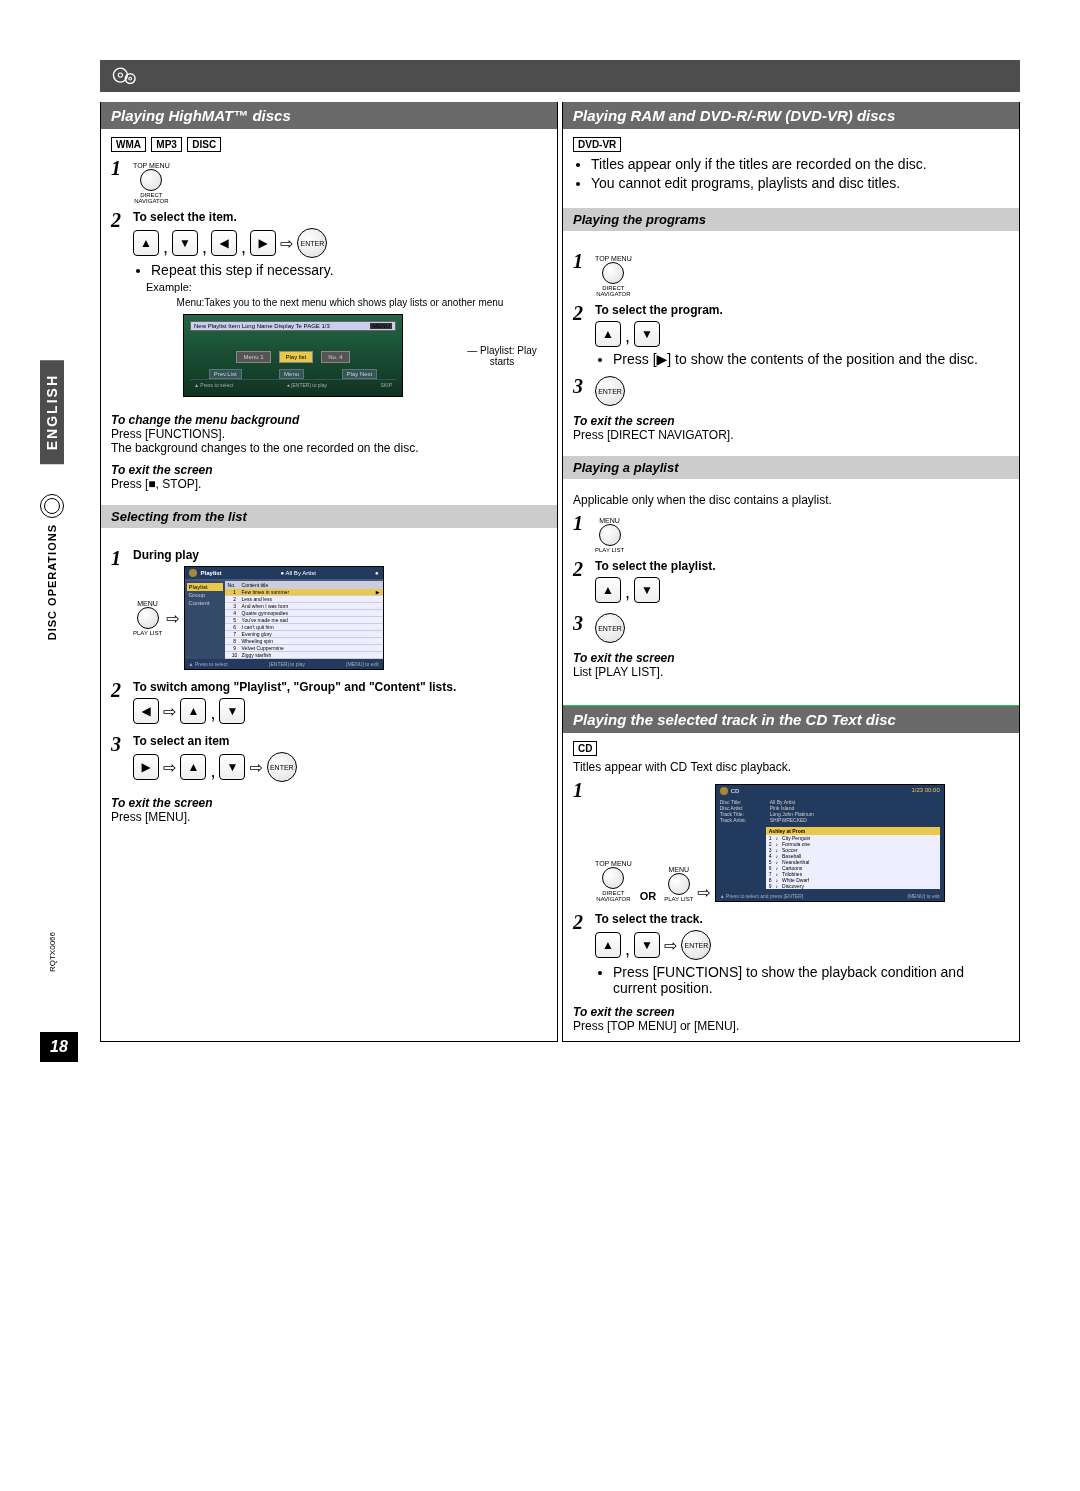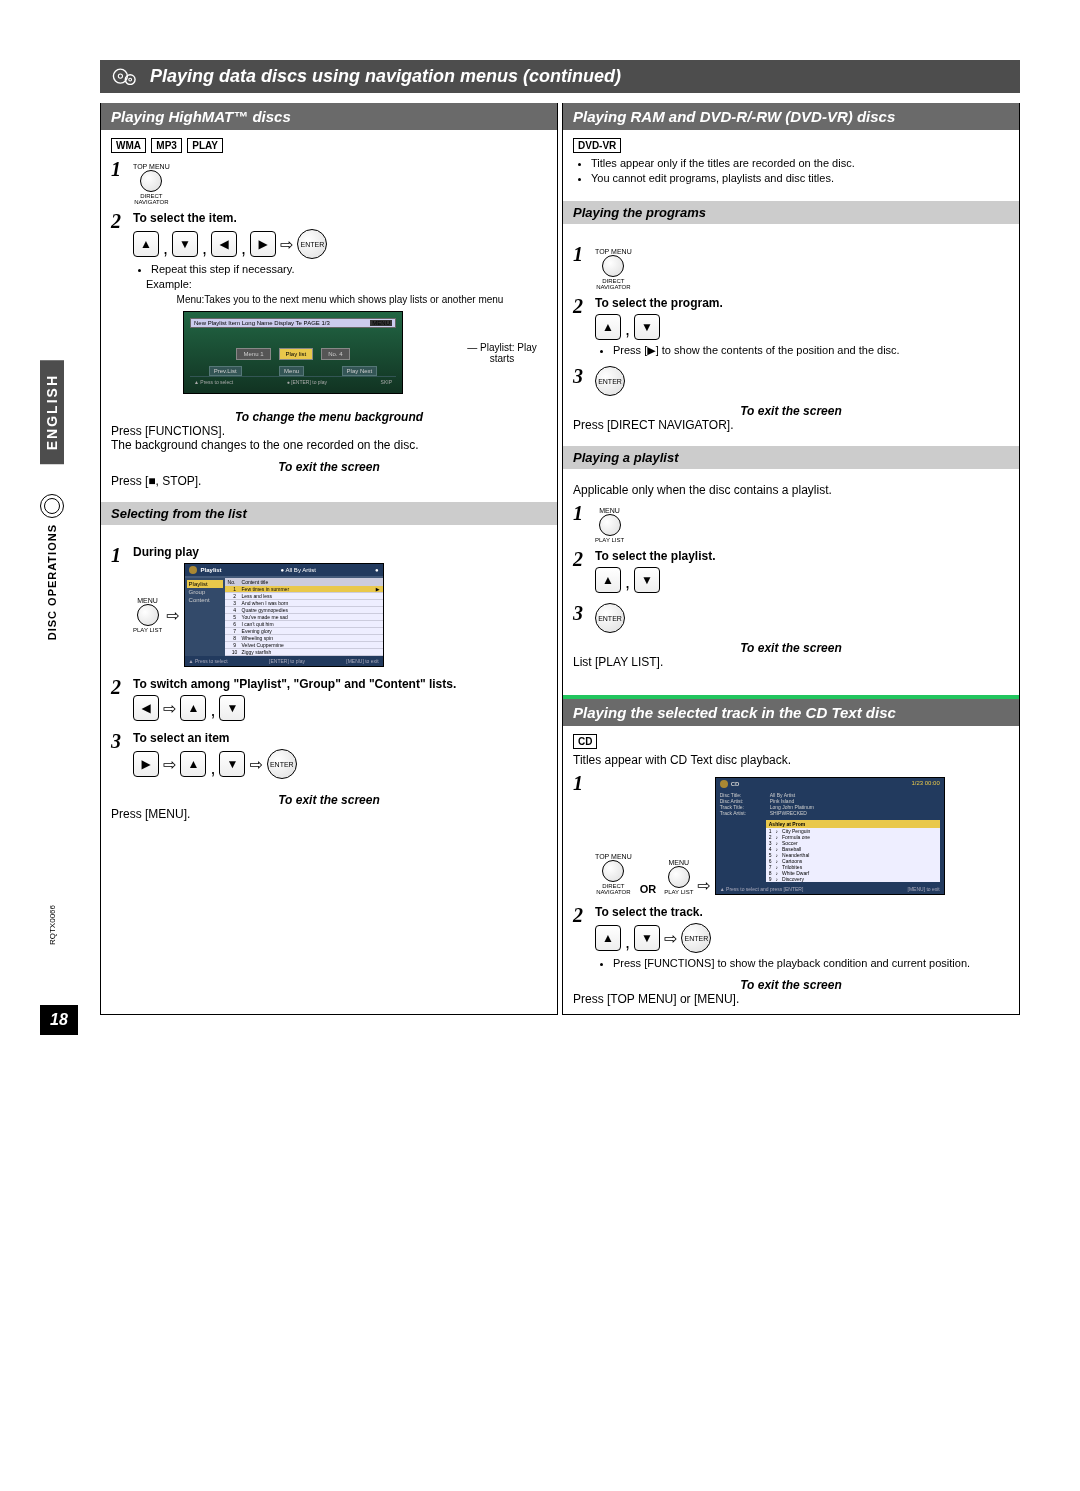--- a/index.html
+++ b/index.html
@@ -32,24 +32,24 @@
   .remote-label-bot { font-size: 6px; line-height: 1; text-align: center; margin-top: 1px; }
 
   .arrow-btn { width: 26px; height: 26px; border: 1px solid #000; border-radius: 4px; display: inline-flex; align-items: center; justify-content: center; font-size: 12px; background: linear-gradient(#fff,#eee); }
   .enter-btn { width: 30px; height: 30px; border: 1px solid #000; border-radius: 50%; display: inline-flex; align-items: center; justify-content: center; font-size: 7px; background: radial-gradient(circle at 35% 35%, #fff, #ddd); }
 
   .btn-row { display: flex; align-items: center; gap: 4px; margin: 4px 0; flex-wrap: wrap; }
   .comma { font-size: 18px; align-self: flex-end; }
 
   .outline-arrow { font-size: 16px; }
 
-  .bullet-list { list-style: disc; padding-left: 18px; font-size: 11px; }
+  .bullet-list { list-style: disc; padding-left: 18px; font-size: 14px; }
   .bullet-list li { margin-bottom: 3px; }
 
-  .bold-italic { font-weight: bold; font-style: italic; text-align: center; }
+  .bold-italic { font-weight: bold; font-style: italic; }
 
   .side-tabs { position: absolute; left: 40px; top: 360px; display: flex; flex-direction: column; align-items: center; gap: 30px; }
   .tab-eng { writing-mode: vertical-rl; transform: rotate(180deg); background: #4d4d4d; color: #fff; padding: 14px 4px; font-weight: bold; font-size: 14px; letter-spacing: 2px; }
   .tab-ops-wrap { display: flex; flex-direction: column; align-items: center; gap: 6px; }
   .tab-ops-icon { width: 24px; height: 24px; border: 1px solid #000; border-radius: 50%; display: flex; align-items: center; justify-content: center; }
   .tab-ops-icon::before { content: ""; width: 14px; height: 14px; border: 1px solid #000; border-radius: 50%; display: block; }
   .tab-ops { writing-mode: vertical-rl; transform: rotate(180deg); font-weight: bold; font-size: 11px; letter-spacing: 1px; }
 
   .page-num-box { position: absolute; left: 40px; bottom: 40px; background: #000; color: #fff; padding: 6px 10px; font-style: italic; font-size: 16px; font-weight: bold; margin-top: 20px; }
   .doc-code { position: absolute; left: 48px; bottom: 130px; writing-mode: vertical-rl; transform: rotate(180deg); font-size: 8px; }
@@ -112,33 +112,32 @@
 
   <div class="top-banner">
     <span class="top-banner-icon">
       <svg viewBox="0 0 40 26">
           <circle cx="12" cy="13" r="10" fill="none" stroke="#fff" stroke-width="2"></circle>
           <circle cx="12" cy="13" r="3" fill="none" stroke="#fff" stroke-width="1.5"></circle>
           <circle cx="26" cy="18" r="7" fill="none" stroke="#fff" stroke-width="2"></circle>
           <circle cx="26" cy="18" r="2" fill="none" stroke="#fff" stroke-width="1.5"></circle>
         </svg>
     </span>
-    <span>Playing data discs using navigation menus (continued)</span>
   </div>
 
   <div class="columns">
 
     <div class="left-col">
       <div class="section-header">Playing HighMAT™ discs</div>
 
       <div class="box-content">
         <div>
           <span class="format-box">WMA</span>
           <span class="format-box">MP3</span>
-          <span class="format-box">PLAY</span>
+          <span class="format-box">DISC</span>
         </div>
 
         <div class="step-row">
           <div class="step-num">1</div>
           <div class="step-body">
             <div class="remote-btn">
               <span class="remote-label-top">TOP MENU</span>
               <span class="remote-circle"></span>
               <span class="remote-label-bot" style="white-space:pre;">DIRECT
 NAVIGATOR</span>
@@ -421,21 +420,21 @@
         </div>
 
         <div style="margin-top:8px;">
           <div class="bold-italic">To exit the screen</div>
           <div>List [PLAY LIST].</div>
         </div>
       </div>
 
       <div class="gap-between"></div>
 
-      <div class="section-header" style="border-top:4px solid #22c55e;">Playing the selected track in the CD Text disc</div>
+      <div class="section-header" style="border-top:1px solid #22c55e;">Playing the selected track in the CD Text disc</div>
       <div class="box-content">
         <span class="format-box">CD</span>
         <div style="margin-top:4px;">Titles appear with CD Text disc playback.</div>
 
         <div class="step-row">
           <div class="step-num">1</div>
           <div class="step-body">
             <div class="btn-row" style="align-items:flex-end;">
               <div class="remote-btn">
                 <span class="remote-label-top">TOP MENU</span>

